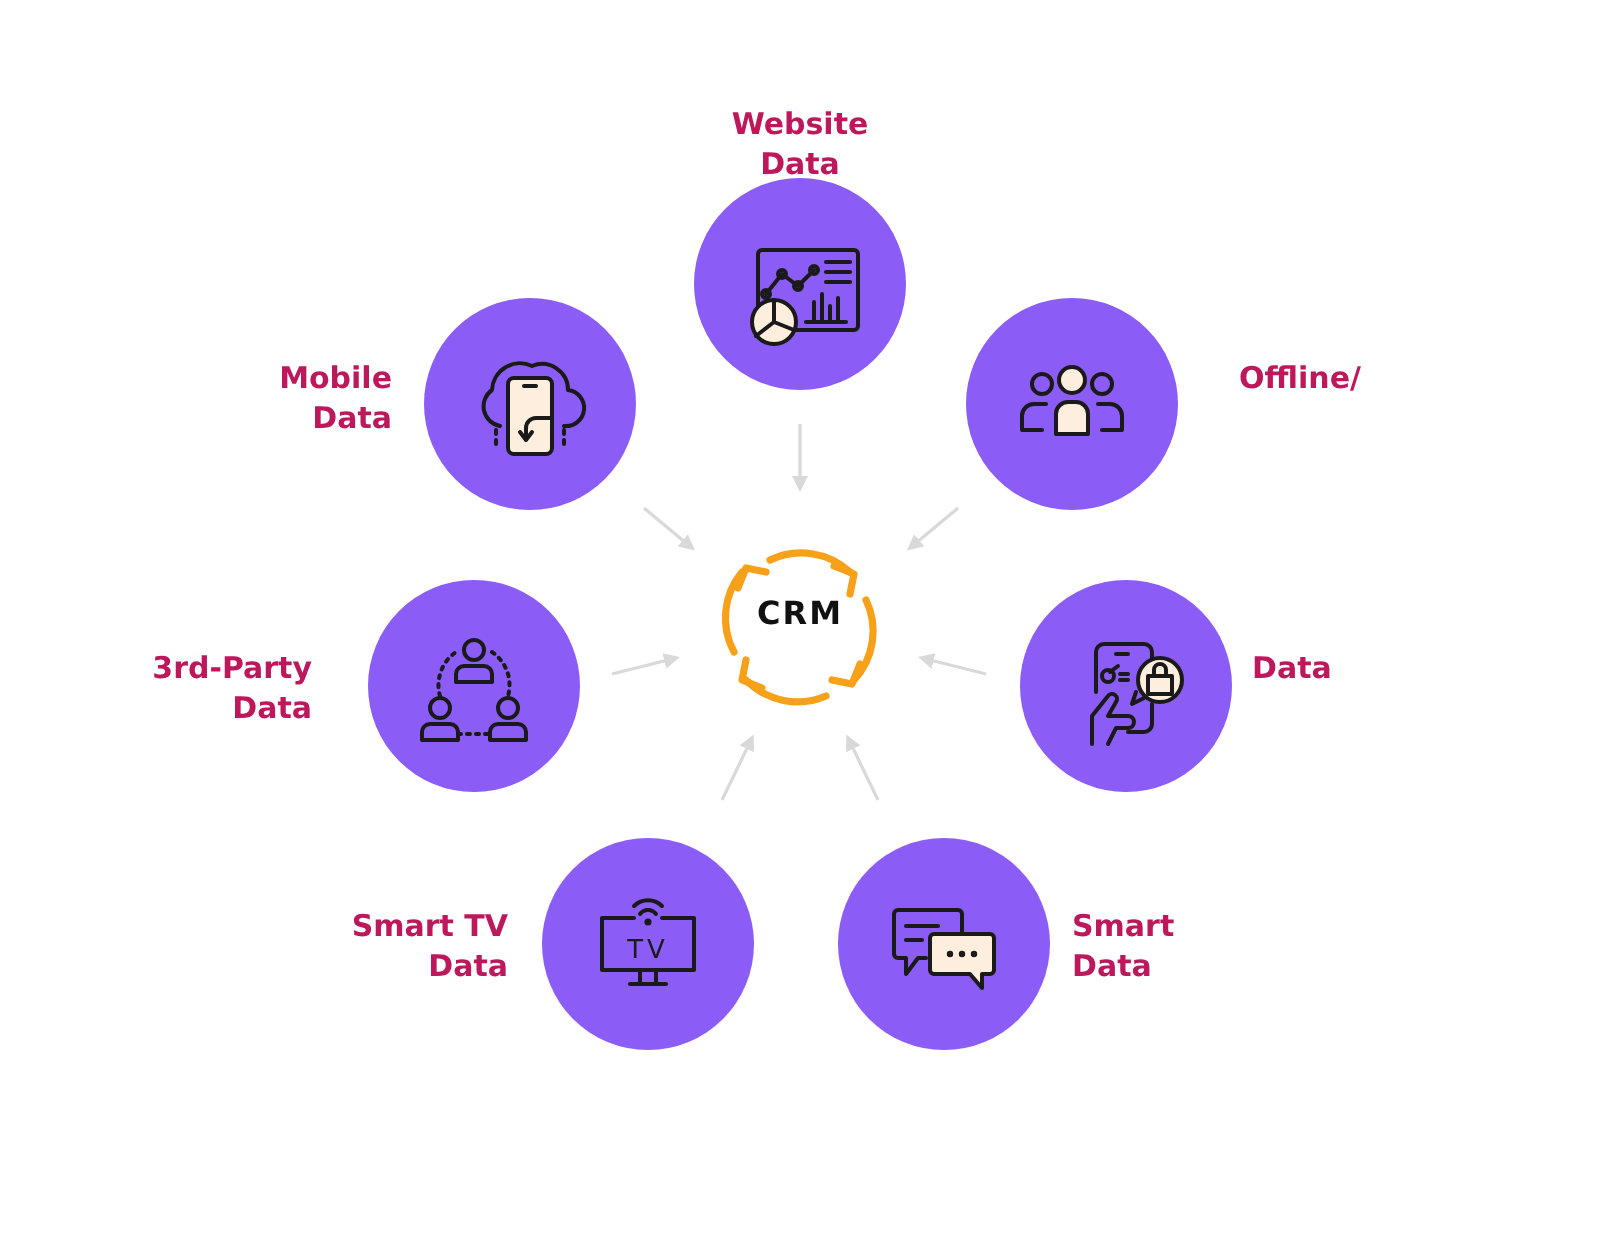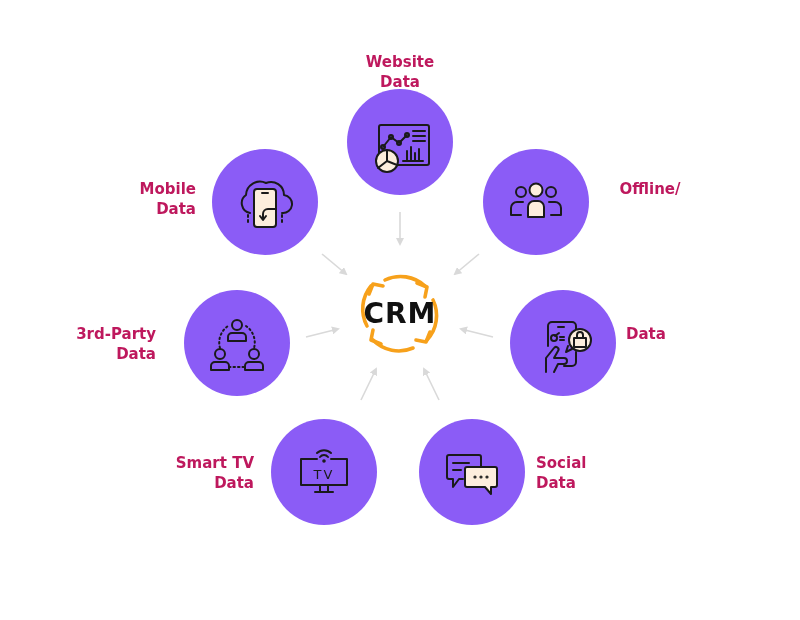--- a/index.html
+++ b/index.html
@@ -11,21 +11,21 @@
   .node svg { position: absolute; left: 0; top: 0; width: 106px; height: 106px; }
   .label { position: absolute; font-weight: bold; font-size: 15px; line-height: 20px;
            color: #be185d; white-space: nowrap; }
   .label span { display: block; }
   .label.right { text-align: left; }
   .label.left { text-align: right; }
   .label.center { text-align: center; }
   .arrows { position: absolute; left: 0; top: 0; width: 800px; height: 620px; }
   .crm { position: absolute; left: 355px; top: 268px; width: 90px; height: 90px; }
   .crm-text { position: absolute; left: 355px; top: 297px; width: 90px; text-align: center;
-              font-weight: bold; font-size: 28px; letter-spacing: 1px; color: #111; }
+              font-weight: bold; font-size: 16px; letter-spacing: 1px; color: #111; }
 </style>
 </head>
 <body>
 
 <div class="canvas">
 
   <svg class="arrows" viewBox="0 0 800 620">
     <defs>
       <marker id="ah" markerWidth="8" markerHeight="8" refX="6" refY="4" orient="auto" markerUnits="userSpaceOnUse">
         <path d="M0,0 L8,4 L0,8 z" fill="#d9d9d9"></path>
@@ -170,21 +170,21 @@
         <line x1="44" y1="73" x2="62" y2="73"></line>
         <path d="M46 34 A10 10 0 0 1 60 34"></path>
         <path d="M49 38 A5 5 0 0 1 57 38"></path>
         <circle cx="53" cy="42" r="0.8" fill="#1a1a1a"></circle>
       </g>
       <text x="53" y="60" text-anchor="middle" font-family="DejaVu Sans, sans-serif" font-size="13" fill="#1a1a1a" letter-spacing="2">TV</text>
     </svg>
   </div>
 
   <div class="label right" style="left:536px; top:453px; width:80px;">
-    <span>Social</span>
+    <span>Smart</span>
     <span>Data</span>
   </div>
   <div class="node" style="left:419px; top:419px;">
     <svg viewBox="0 0 106 106">
       <g stroke="#1a1a1a" stroke-width="2" fill="none" stroke-linecap="round" stroke-linejoin="round">
         <path d="M62 48 L62 38 A2 2 0 0 0 60 36 L30 36 A2 2 0 0 0 28 38 L28 58 A2 2 0 0 0 30 60 L34 60 L34 68 L40 60 L44 60"></path>
         <line x1="34" y1="44" x2="50" y2="44"></line>
           <line x1="34" y1="51" x2="42" y2="51"></line>
         <path d="M48 48 L76 48 A2 2 0 0 1 78 50 L78 66 A2 2 0 0 1 76 68 L72 68 L72 75 L66 68 L48 68 A2 2 0 0 1 46 66 L46 50 A2 2 0 0 1 48 48 Z" fill="#fdeedd"></path>
         <circle cx="56" cy="58" r="0.6" fill="#1a1a1a"></circle>

